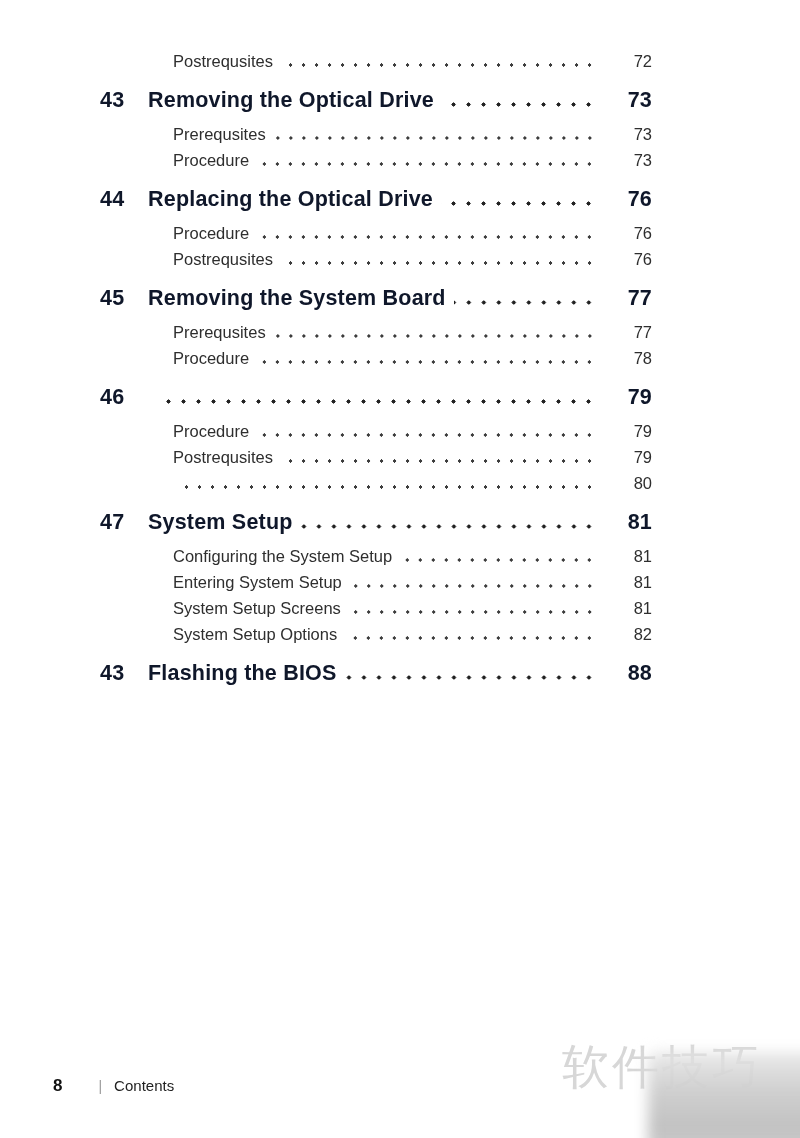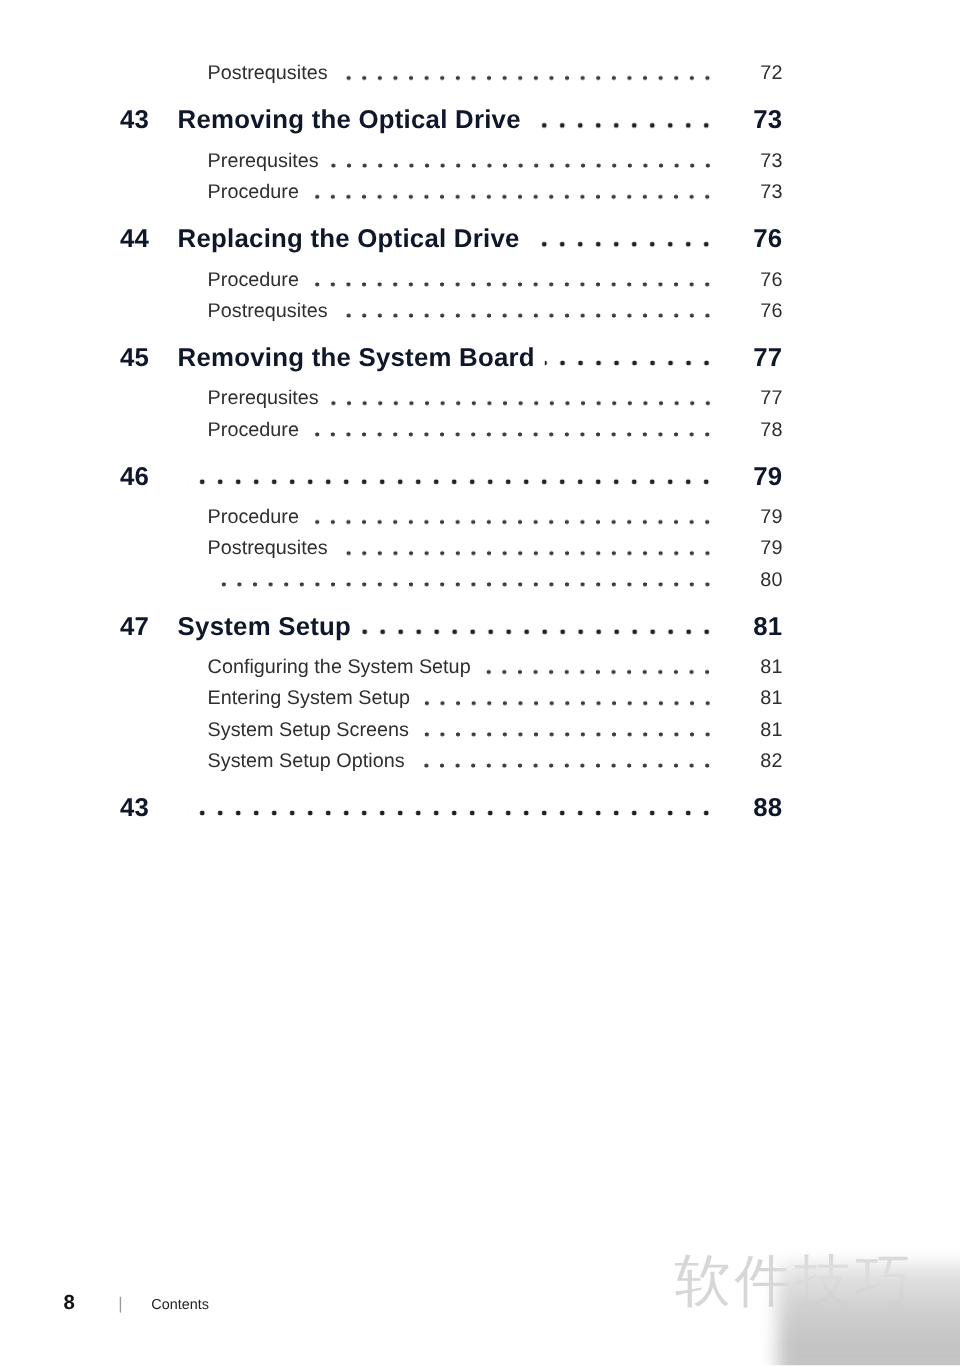--- a/index.html
+++ b/index.html
@@ -86,22 +86,22 @@
     font-size: 17px;
     font-weight: 700;
     color: #111111;
   }
   .footer .sep {
     margin-left: 36px;
     font-size: 14px;
     color: #999999;
   }
   .footer .lbl {
-    margin-left: 24px;
-    font-size: 12px;
+    margin-left: 12px;
+    font-size: 15px;
     color: #222222;
   }
 
   
   .watermark {
     position: absolute;
     left: 562px;
     top: 1036px;
     font-size: 47px;
     letter-spacing: 3px;
@@ -243,20 +243,21 @@
   </div>
 
   <div class="row sub">
     <span class="label">System Setup Options</span>
     <span class="leader"></span>
     <span class="page-num">82</span>
   </div>
 
   <div class="row ch">
     <span class="num">43</span>
+    <span class="title">Flashing the BIOS</span>
     <span class="leader"></span>
     <span class="page-num">88</span>
   </div>
 </main>
 
   <div class="watermark">软件技巧</div>
 
   <div class="smudge"></div>
 
   <footer class="footer">

